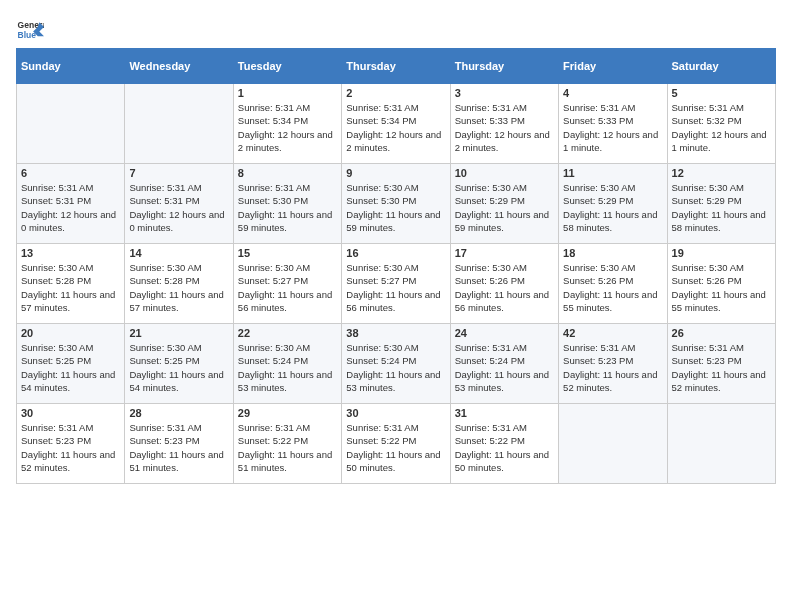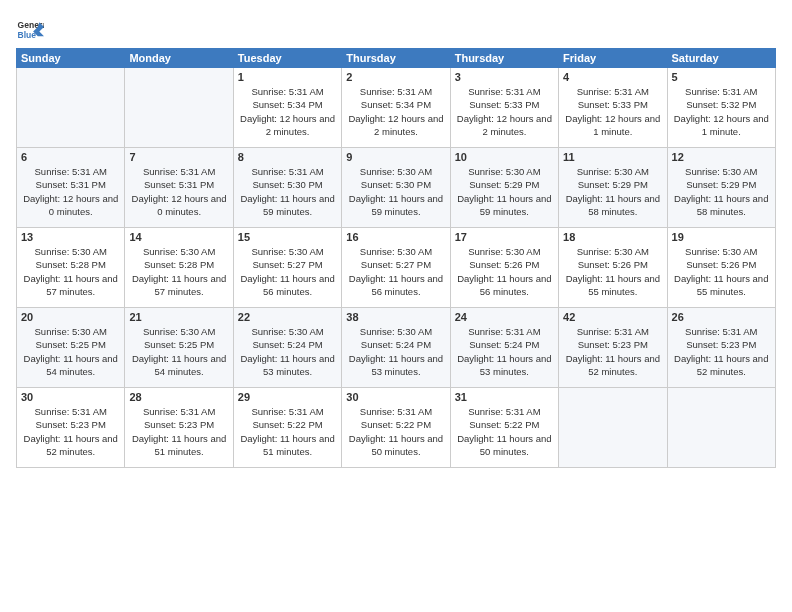--- a/index.html
+++ b/index.html
@@ -38,21 +38,21 @@
       color: #555;
     }
     table {
       width: 100%;
       border-collapse: collapse;
       font-size: 10px;
     }
     thead tr th {
       background: #3d7abf;
       color: #fff;
-      padding: 3px 4px;
+      padding: 11px 4px;
       text-align: left;
       font-size: 11px;
       font-weight: bold;
       border: 1px solid #3d7abf;
     }
     tbody tr td {
       border: 1px solid #ccc;
       vertical-align: top;
       padding: 3px 4px;
       height: 80px;
@@ -62,21 +62,20 @@
       font-size: 11px;
       font-weight: bold;
       color: #333;
       display: block;
       margin-bottom: 2px;
     }
     .cell-text {
       font-size: 9.5px;
       color: #333;
       line-height: 1.4;
-      text-align: center;
     }
     tbody tr:nth-child(odd) td {
       background: #fff;
     }
     tbody tr:nth-child(even) td {
       background: #f5f7fa;
     }
     .empty-cell {
       background: #f5f7fa !important;
     }
@@ -95,21 +94,21 @@
   <div class="title-block">
     <div class="month-title"></div>
     <div class="subtitle"></div>
   </div>
 </div>
 
 <table>
   <thead>
     <tr id="header-row">
         <th>Sunday</th>
-        <th>Monday</th>
+        <th>Wednesday</th>
         <th>Tuesday</th>
         <th>Thursday</th>
         <th>Thursday</th>
         <th>Friday</th>
         <th>Saturday</th>
       </tr>
   </thead>
   <tbody id="calendar-body">
   <tr>
         <td class="empty-cell"></td>

